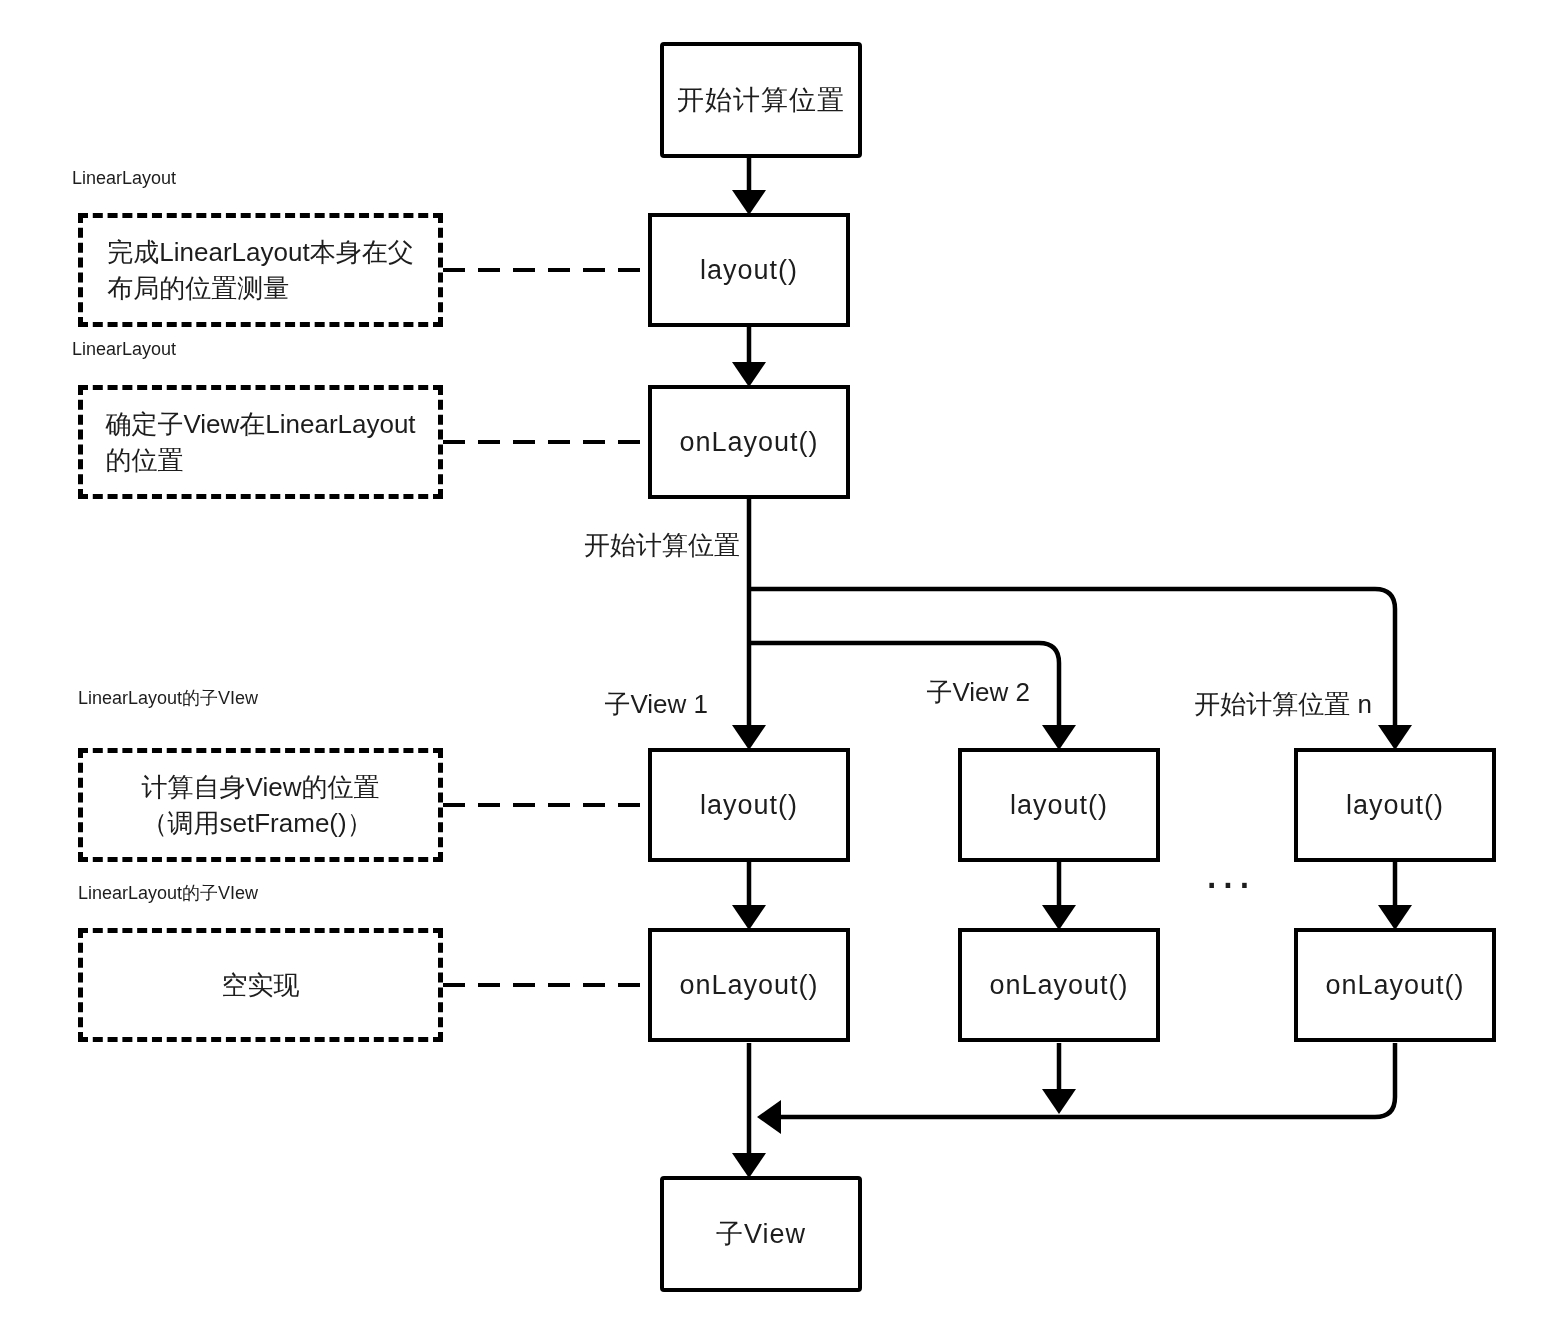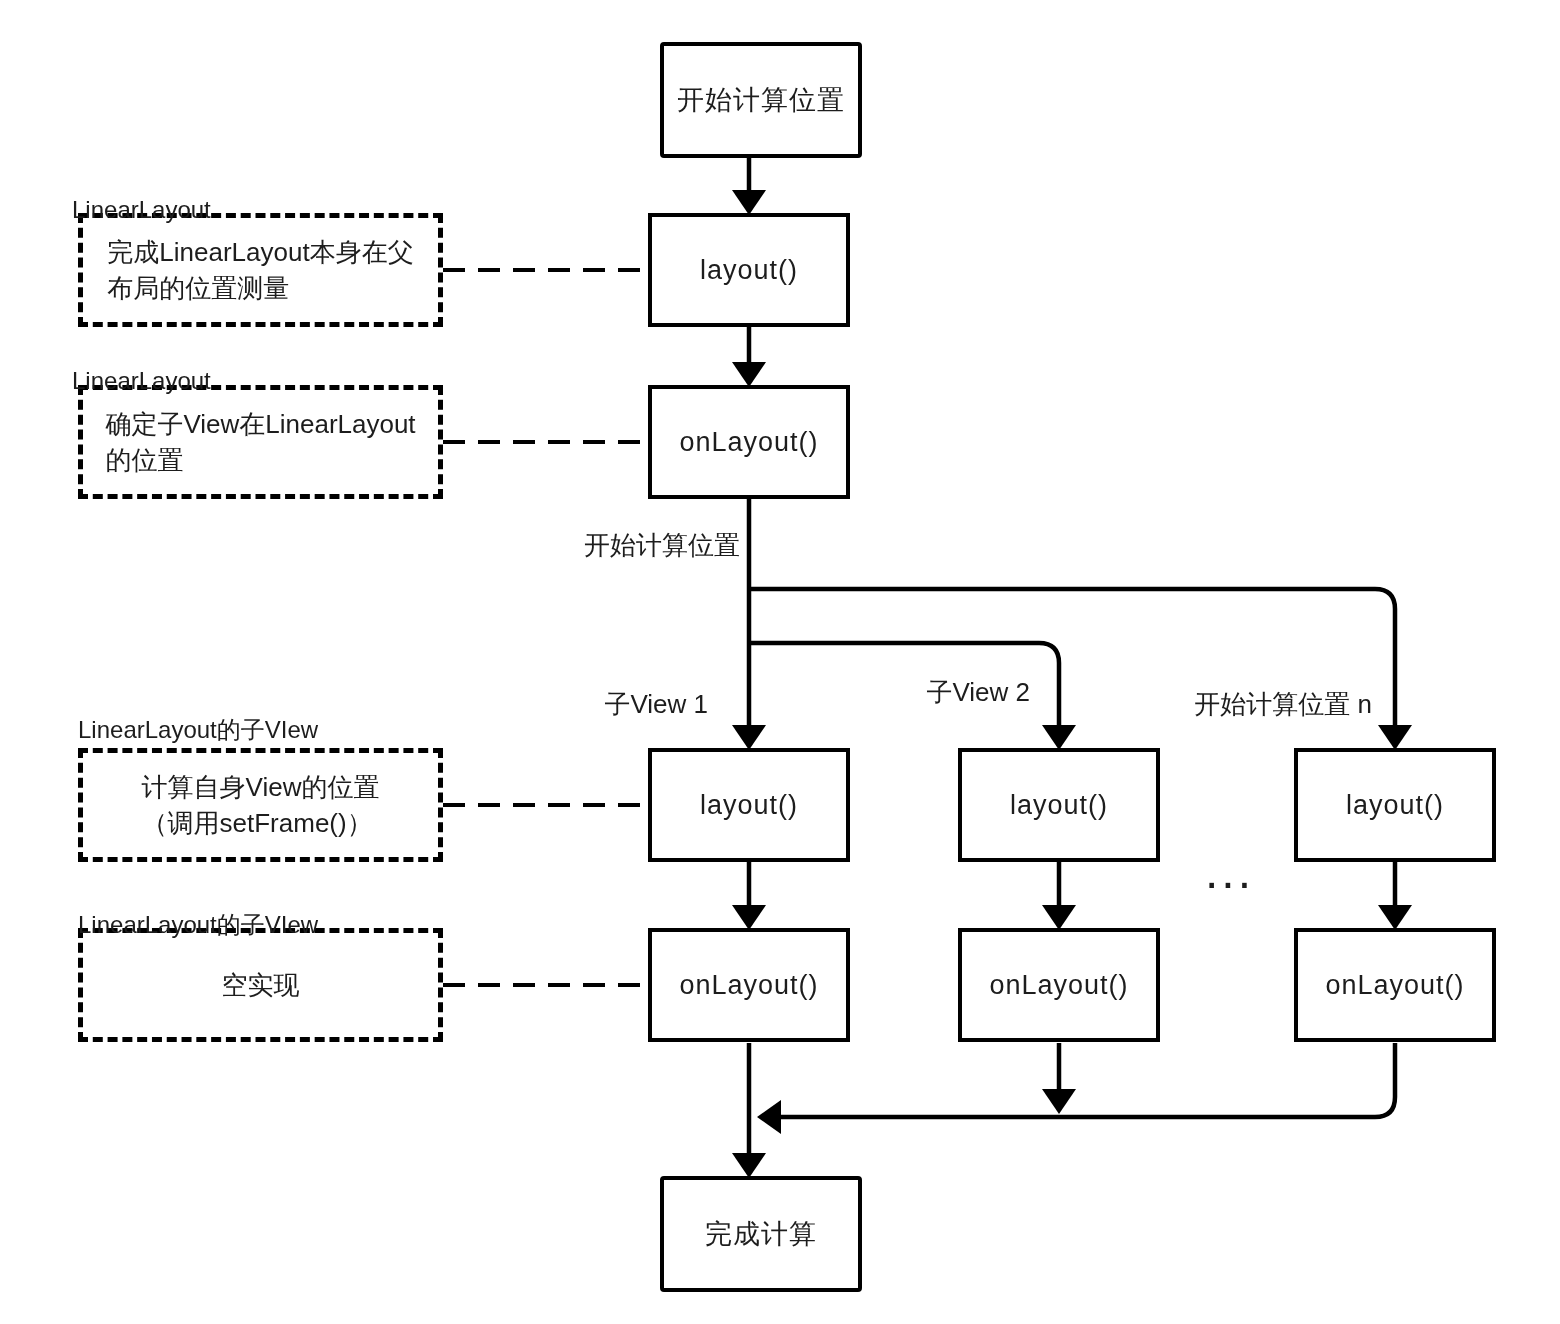--- a/index.html
+++ b/index.html
@@ -30,24 +30,23 @@
     background:#fff;
     display:flex;align-items:center;justify-content:center;
     text-align:left;
     font-size:26px;
     line-height:36px;
     white-space:pre-line;
     z-index:2;
   }
   .annot-title{
     position:absolute;
-    font-size:24px;
+    font-size:18px;
     white-space:nowrap;
     z-index:2;
-    margin-top:28px;
   }
   .flow-label{
     position:absolute;
     font-size:26px;
     white-space:nowrap;
     text-align:right;
     z-index:2;
   }
   .ellipsis{
     position:absolute;
@@ -92,21 +91,21 @@
       <polygon points="1042,905 1076,905 1059,930"></polygon>
       <polygon points="1378,905 1412,905 1395,930"></polygon>
       <polygon points="1042,1089 1076,1089 1059,1114"></polygon>
       <polygon points="781,1100 781,1134 757,1117"></polygon>
       <polygon points="732,1153 766,1153 749,1178"></polygon>
     </g>
   </svg>
 
   <div class="node terminal" style="left:648px;top:42px;width:202px;height:116px;">开始计算位置</div>
 
-  <div class="node terminal" style="left:648px;top:1176px;width:202px;height:116px;">完成计算</div>
+  <div class="node terminal" style="left:648px;top:1176px;width:202px;height:116px;">子View</div>
 
   <div class="node" style="left:648px;top:213px;width:202px;height:114px;">layout()</div>
 
   <div class="node" style="left:648px;top:385px;width:202px;height:114px;">onLayout()</div>
 
   <div class="node" style="left:648px;top:748px;width:202px;height:114px;">layout()</div>
   <div class="node" style="left:648px;top:928px;width:202px;height:114px;">onLayout()</div>
 
   <div class="node" style="left:958px;top:748px;width:202px;height:114px;">layout()</div>
   <div class="node" style="left:958px;top:928px;width:202px;height:114px;">onLayout()</div>

